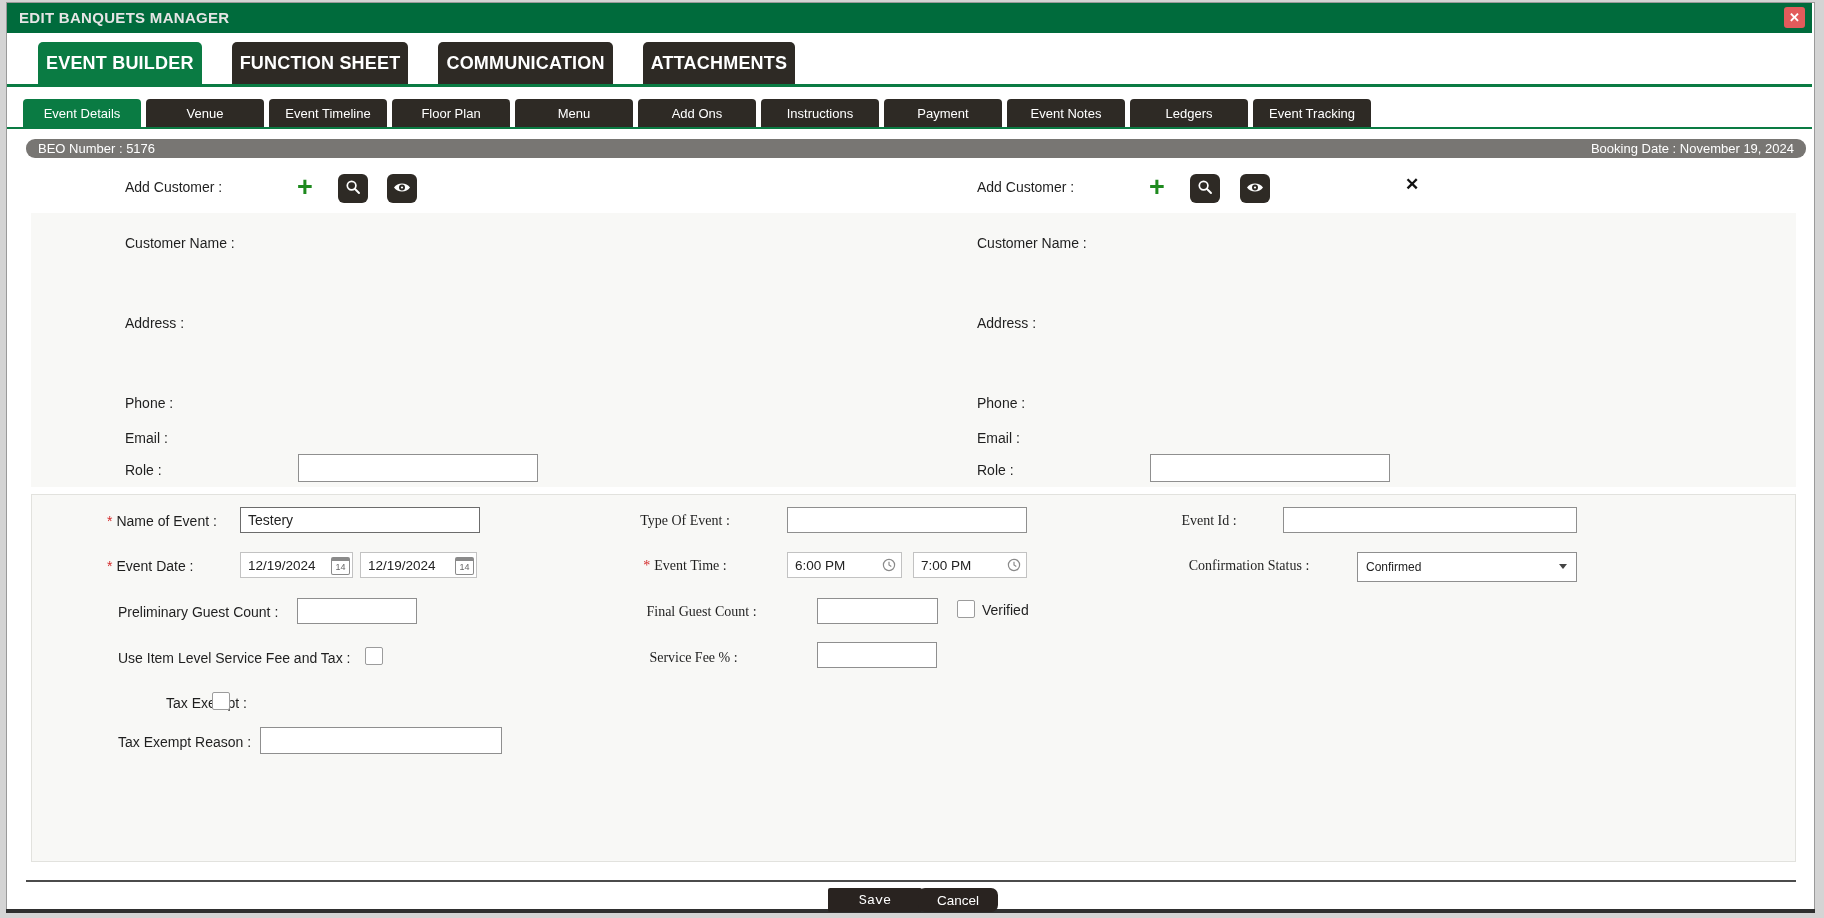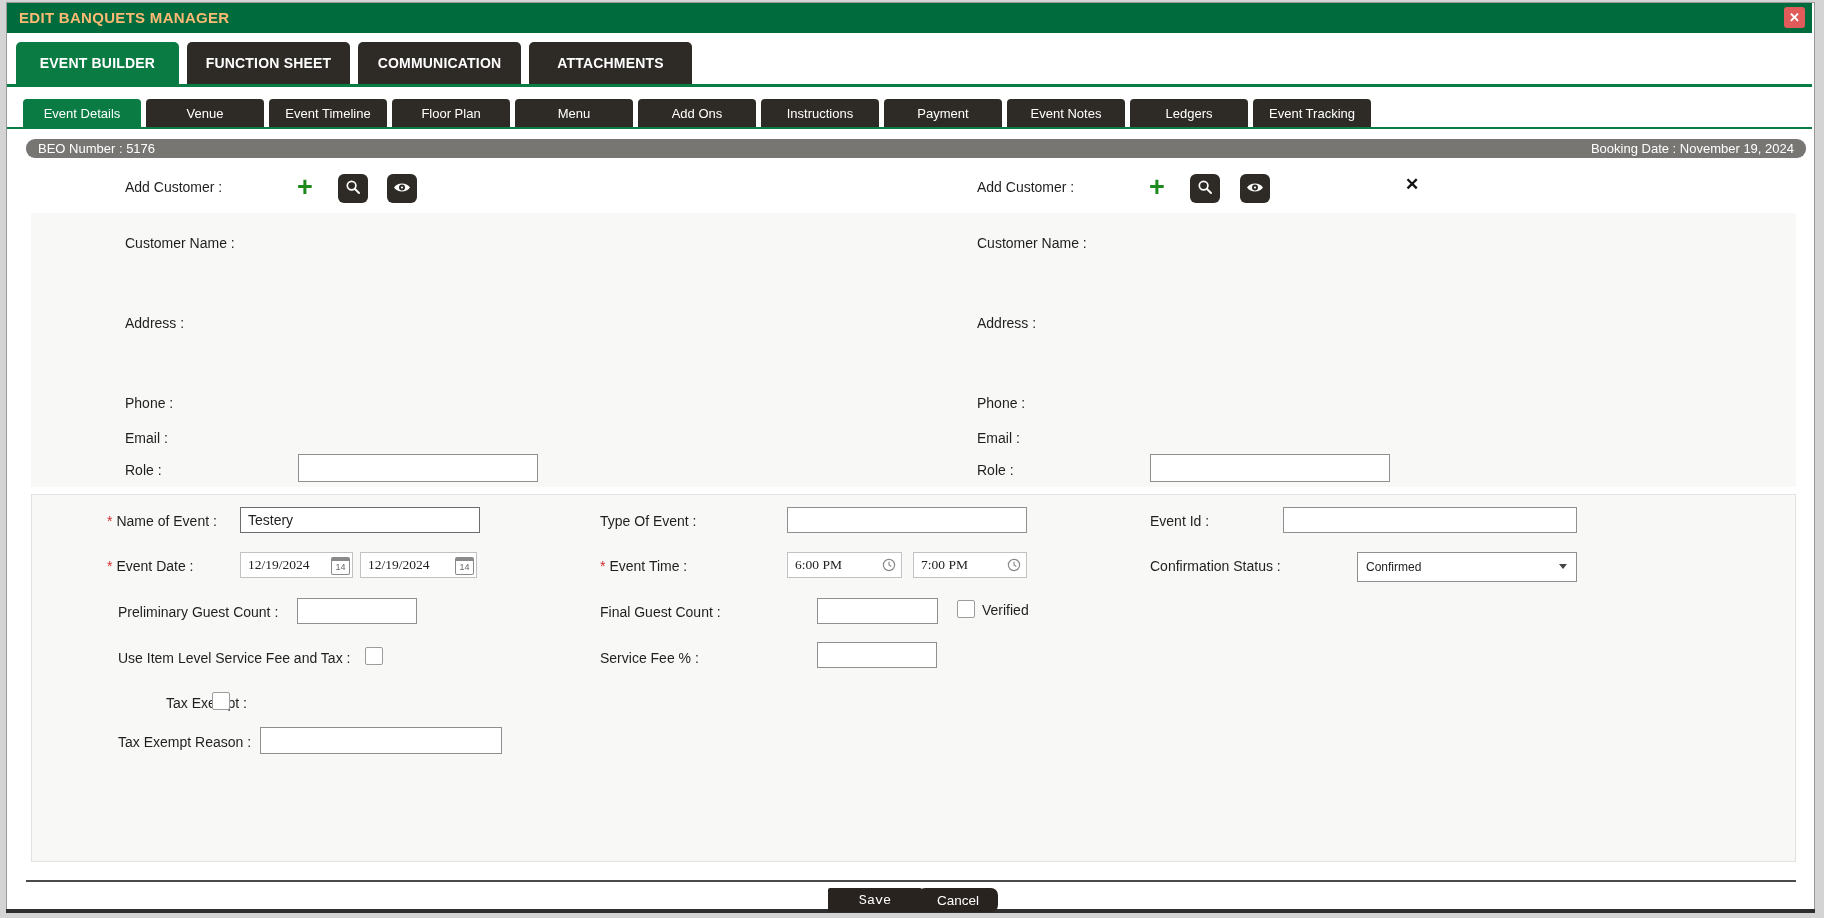--- a/index.html
+++ b/index.html
@@ -8,67 +8,67 @@
     background:#d4d4d4;
     font-family:"Liberation Sans", sans-serif;
     -webkit-font-smoothing:antialiased;
   }
   .window{position:absolute;left:6px;top:2px;width:1807px;height:907px;
     background:#ffffff;border:1px solid #9a9a9a;}
   .bottom-strip{position:absolute;left:6px;top:909px;width:1809px;height:4px;background:#2f2f2f;}
 
   
   .titlebar{position:absolute;left:7px;top:3px;width:1805px;height:30px;background:#006B3C;}
-  .titlebar .title{position:absolute;left:12px;top:0;line-height:30px;color:#fdba74;
+  .titlebar .title{position:absolute;left:12px;top:0;line-height:30px;color:#e5e5e5;
     font-size:15px;font-weight:700;letter-spacing:.3px;}
   .close-btn{position:absolute;left:1784px;top:7px;width:21px;height:21px;background:#E25B5B;
     border-radius:3px;color:#fff;font-size:13px;font-weight:700;text-align:center;line-height:21px;cursor:pointer;}
 
   
   .main-tabs{position:absolute;left:16px;top:42px;height:42px;display:flex;gap:8px;}
-  .main-tab{background:#2E2A25;color:#fff;font-size:14px;font-weight:600;letter-spacing:.2px;
-    min-width:131px;padding:0 16px;display:flex;align-items:center;justify-content:center;
-    border-radius:5px 5px 0 0;cursor:pointer;white-space:nowrap;}
+  .main-tab{background:#2E2A25;color:#fff;font-size:18px;font-weight:600;letter-spacing:.2px;
+    min-width:131px;padding:0 8px;display:flex;align-items:center;justify-content:center;
+    border-radius:5px 5px 0 0;cursor:pointer;white-space:nowrap;margin-left:22px;}
   .main-tab.active{background:#0A7B43;}
   .main-underline{position:absolute;left:7px;top:84px;width:1805px;height:3px;background:#0A7B43;}
 
   
   .sub-tabs{position:absolute;left:23px;top:99px;height:28px;display:flex;gap:5px;}
   .sub-tab{background:#2E2A25;color:#fff;font-size:13px;min-width:90px;padding:0 14px;
     display:flex;align-items:center;justify-content:center;border-radius:4px 4px 0 0;
     cursor:pointer;white-space:nowrap;}
   .sub-tab.active{background:#0A7B43;}
   .sub-underline{position:absolute;left:7px;top:127px;width:1805px;height:2px;background:#0A7B43;}
 
   
   .info-bar{position:absolute;left:26px;top:139px;width:1780px;height:19px;background:#787673;
     color:#fff;font-size:13px;display:flex;align-items:center;justify-content:space-between;
     padding:0 12px;box-sizing:border-box;border-radius:9px;}
 
   .lbl{position:absolute;font-size:14px;color:#1f1f1f;white-space:nowrap;}
-  .lbl.right{text-align:left;}
+  .lbl.right{text-align:center;font-family:Liberation Serif, serif;}
   .req{color:#D42A2A;margin-right:4px;}
 
   
   .plus-icon{position:absolute;width:26px;height:30px;color:#1E8A1E;font-size:27px;font-weight:700;
     text-align:center;line-height:28px;cursor:pointer;}
   .icon-btn{position:absolute;width:30px;height:29px;background:#2E2A25;border-radius:6px;
     display:flex;align-items:center;justify-content:center;cursor:pointer;}
   .x-icon{position:absolute;width:22px;height:22px;color:#111;font-size:17px;font-weight:900;
     text-align:center;line-height:22px;cursor:pointer;}
 
   .panel{position:absolute;left:31px;width:1765px;background:#f8f8f6;}
   .panel.customer{top:213px;height:274px;}
   .panel.event{top:494px;height:368px;border:1px solid #e2e2de;box-sizing:border-box;}
 
   .tb{position:absolute;background:#fff;border:1px solid #8f8f8f;box-sizing:border-box;
     font-family:"Liberation Sans",sans-serif;font-size:14px;color:#222;padding:0 7px;outline:none;}
   .tb.dark{border-color:#6c6c6c;}
   .tb.light{border-color:#c2c2c2;font-size:13.5px;}
-  .with-ico{padding-right:12px;font-family:Liberation Serif, serif;}
+  .with-ico{padding-right:12px;}
 
   .cal-icon{position:absolute;width:17px;height:13px;border:1px solid #8a8a8a;border-top:4px solid #8a8a8a;
     border-radius:2px;background:#fff;font-size:9px;color:#666;text-align:center;line-height:12px;pointer-events:none;}
   .clock-icon{position:absolute;pointer-events:none;}
 
   .select{position:absolute;background:#fff;border:1px solid #8f8f8f;box-sizing:border-box;
     font-size:12px;color:#222;display:flex;align-items:center;padding:0 8px;cursor:pointer;}
   .select .arrow{position:absolute;right:9px;top:11px;width:0;height:0;
     border-left:4px solid transparent;border-right:4px solid transparent;border-top:5px solid #444;}
 

